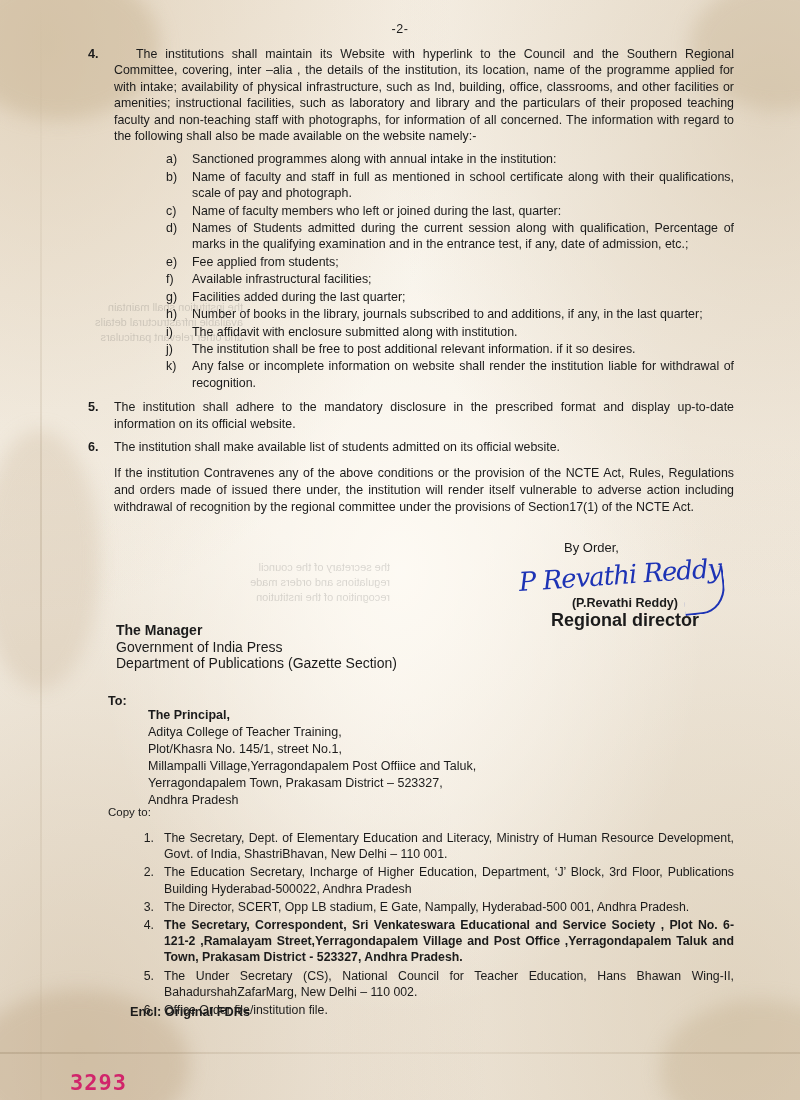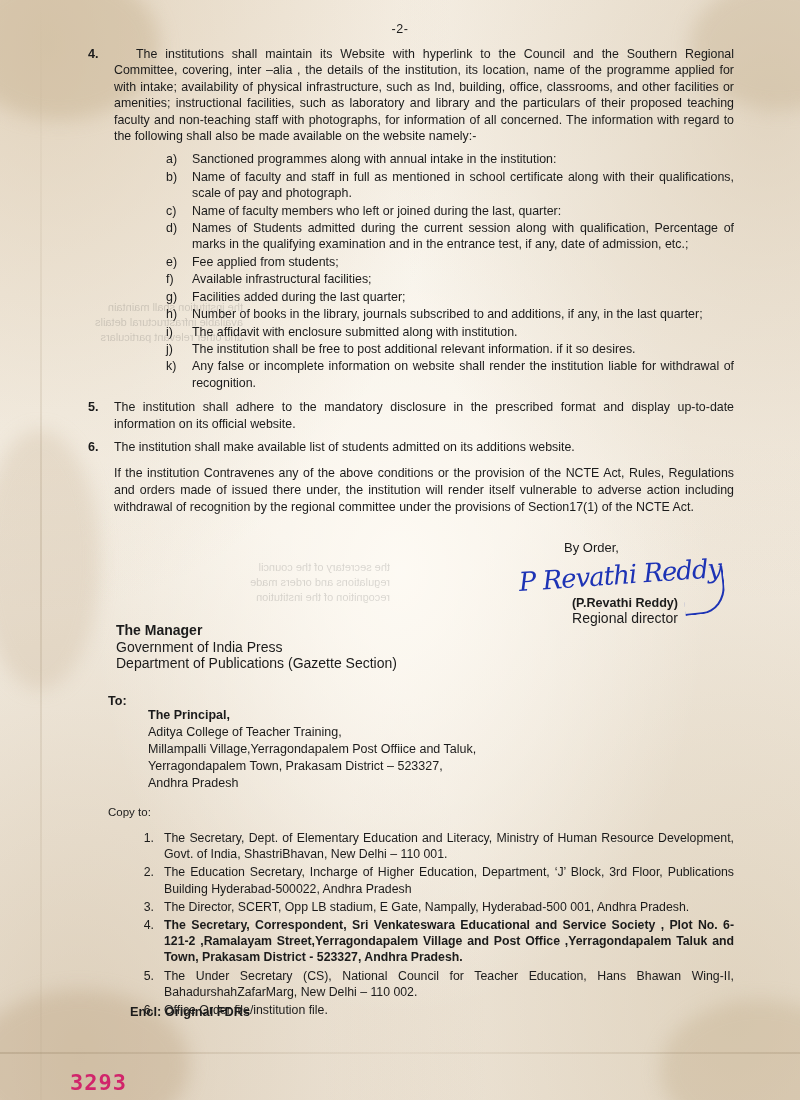--- a/index.html
+++ b/index.html
@@ -138,22 +138,22 @@
     border-bottom: 2px solid #1d33b5;
     border-radius: 0 0 60% 0;
     transform: rotate(-6deg);
   }
   .sig-name {
     font-size: 12.6px;
     font-weight: bold;
     margin-top: 6px;
   }
   .sig-title {
-    font-size: 14px;
-    font-weight: normal;
+    font-size: 18px;
+    font-weight: bold;
   }
   .addr-block {
     position: absolute;
     left: 116px;
     top: 622px;
     font-size: 14px;
     line-height: 16.5px;
   }
   .addr-block .bold {
     font-weight: bold;
@@ -310,21 +310,21 @@
       </div>
     </div>
 
     <div class="para" style="margin-top:8px;">
       <div class="num">5.</div>
       <div class="txt">The institution shall adhere to the mandatory disclosure in the prescribed format and display up-to-date information on its official website.</div>
     </div>
 
     <div class="para" style="margin-top:6px;">
       <div class="num">6.</div>
-      <div class="txt">The institution shall make available list of students admitted on its additions website.</div>
+      <div class="txt">The institution shall make available list of students admitted on its official website.</div>
     </div>
 
     <div class="plain-para">If the institution Contravenes any of the above conditions or the provision of the NCTE Act, Rules, Regulations and orders made of issued there under, the institution will render itself vulnerable to adverse action including withdrawal of recognition by the regional committee under the provisions of Section17(1) of the NCTE Act.</div>
   </div>
 
   <div class="byorder">By Order,</div>
 
   <div class="sign-block">
     <div style="position:relative;">
       <div class="signature">P Revathi Reddy</div>
@@ -338,20 +338,21 @@
     <div class="bold">The Manager</div>
     <div>Government of India Press</div>
     <div>Department of Publications (Gazette Section)</div>
   </div>
 
   <div class="to-label">To:</div>
 
   <div class="to-block">
     <div class="bold">The Principal,</div>
     <div>Aditya College of Teacher Training,</div>
+    <div>Plot/Khasra No. 145/1,  street No.1,</div>
     <div>Millampalli Village,Yerragondapalem Post Offiice and Taluk,</div>
     <div>Yerragondapalem Town, Prakasam District – 523327,</div>
     <div>Andhra Pradesh</div>
   </div>
 
   <div class="copy-label">Copy to:</div>
 
   <div class="copy-list">
     <div class="copy-item">
       <div class="cnum">1.</div>

